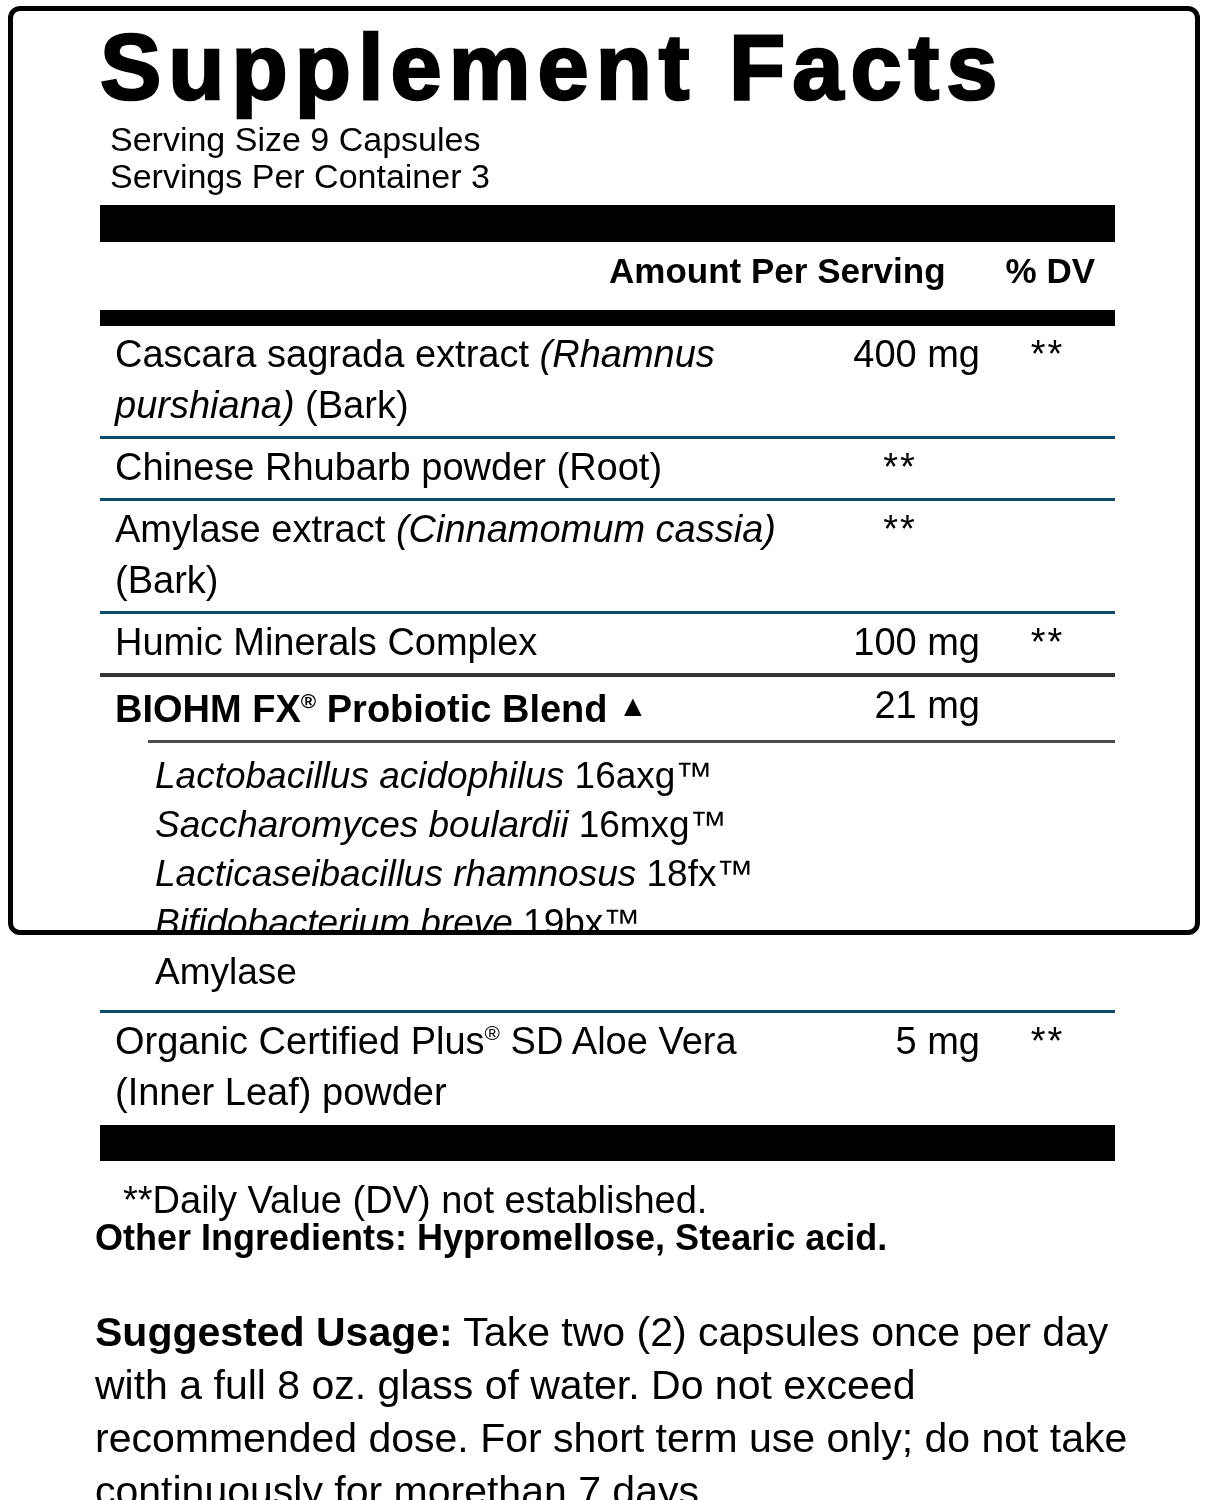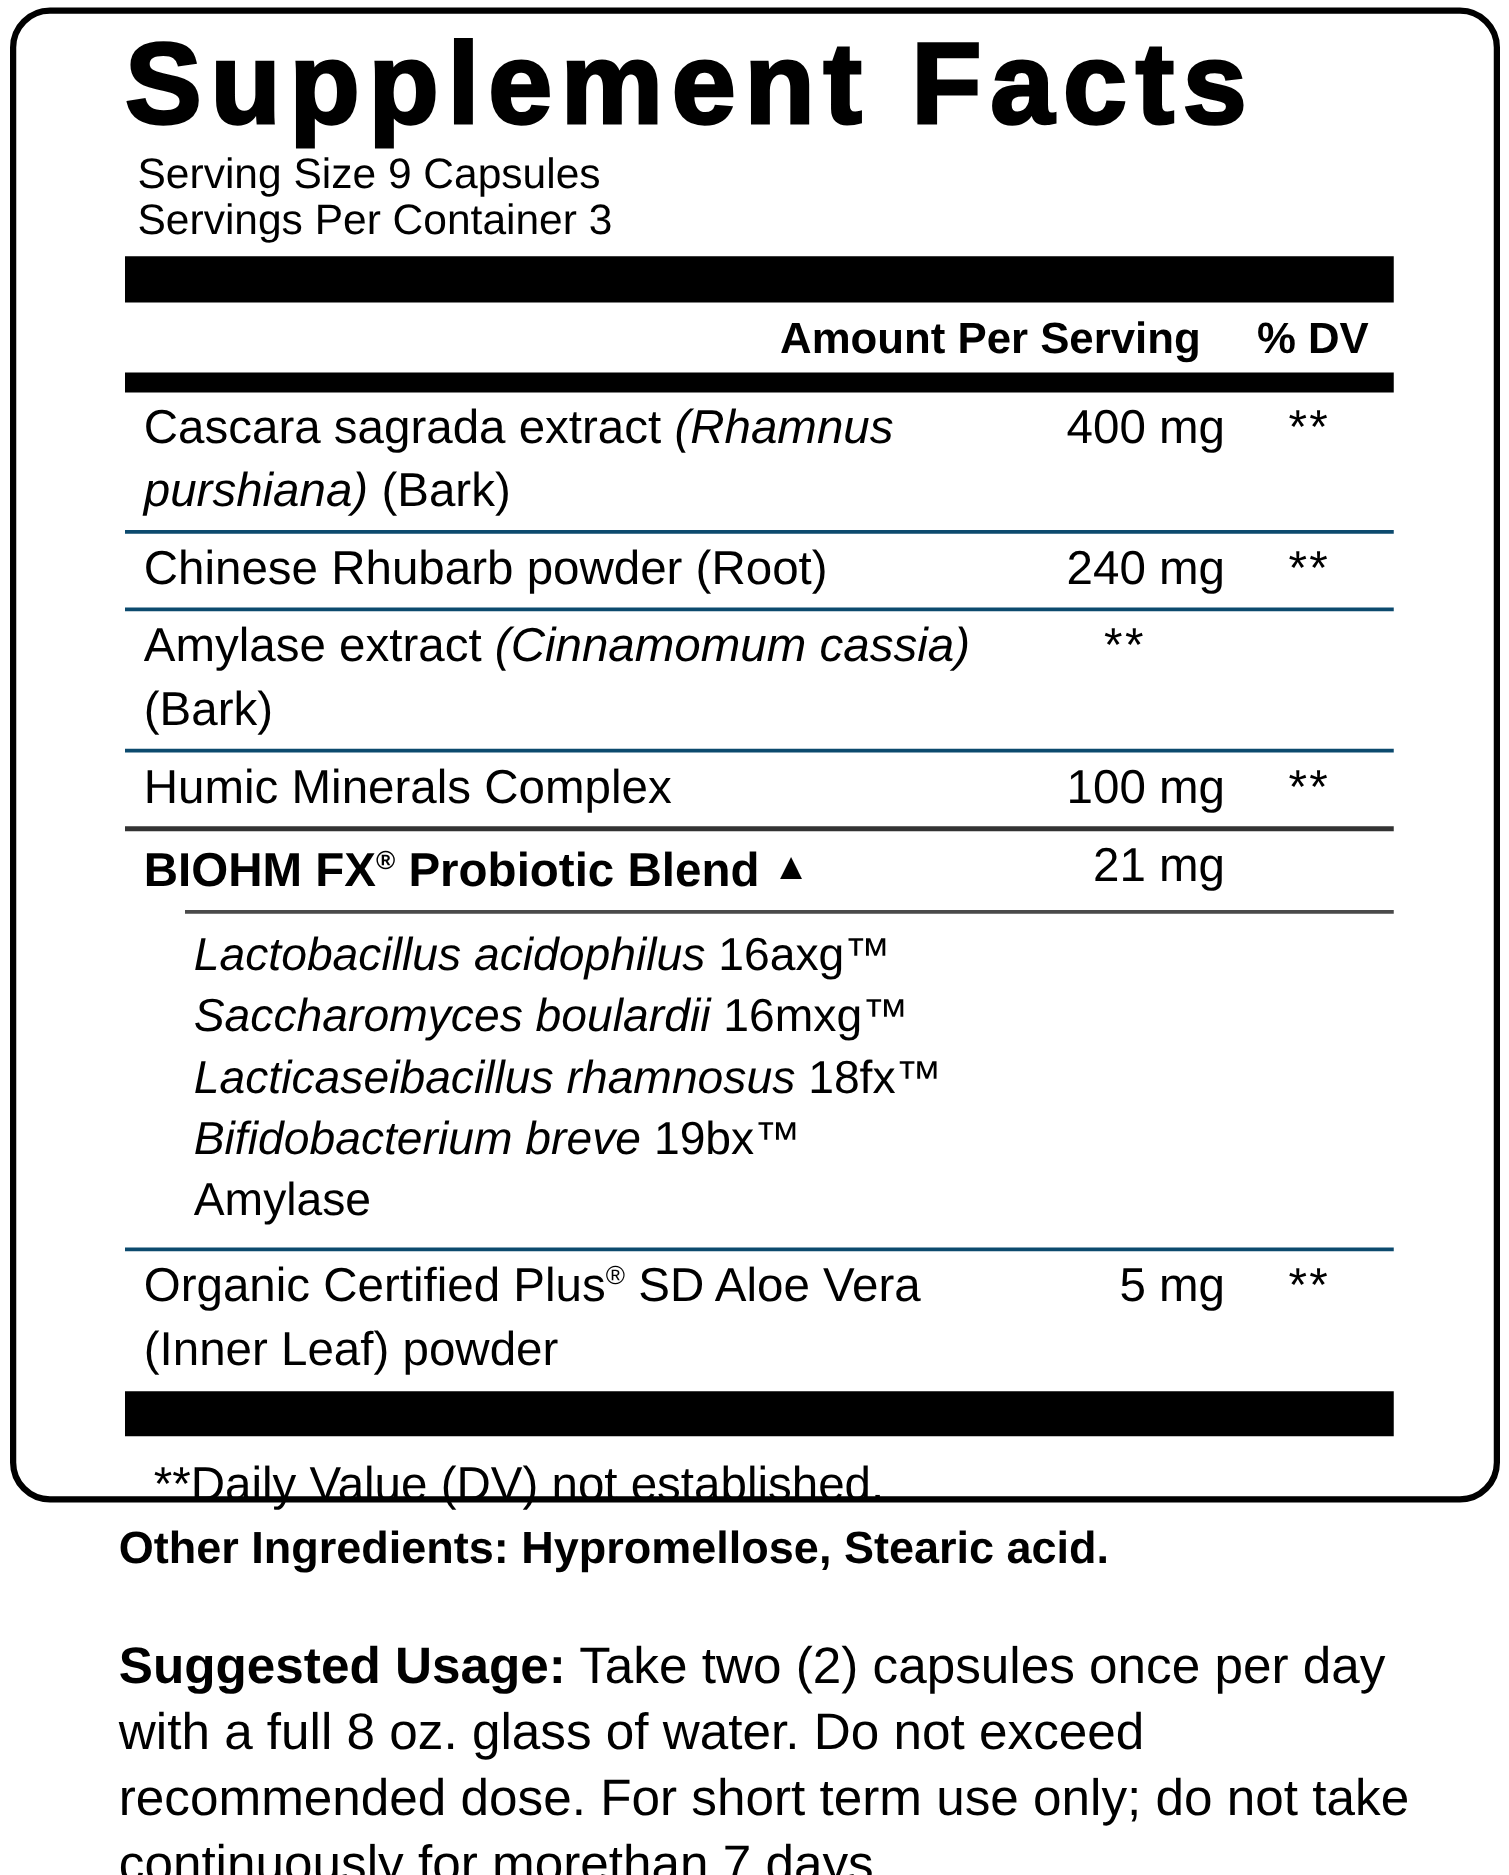--- a/index.html
+++ b/index.html
@@ -3,40 +3,40 @@
 <meta charset="utf-8">
 <style>
   html,body { margin:0; padding:0; background:#ffffff; }
   .page {
     position:relative; width:1207px; height:1500px; background:#fff;
     font-family:"Liberation Sans", sans-serif; color:#000; overflow:hidden;
   }
 
   
   .facts-box {
-    position:absolute; left:8px; top:6px; width:1192px; height:1196px;
-    box-sizing:border-box; border:5px solid #000; border-radius:32px;
+    position:absolute; left:8px; top:6px; width:1192px; height:929px;
+    box-sizing:border-box; border:5px solid #000; border-radius:12px;
     background:#fff;
   }
   .facts-inner { padding:10px 80px 0 87px; }
 
   .title {
     font-size:92px; font-weight:900; letter-spacing:7px; line-height:1.0;
     white-space:nowrap; -webkit-text-stroke:2.5px #000;
   }
   .serving-info { margin-top:8px; padding-left:10px; font-size:34px; line-height:37px; }
 
   .bar { background:#000; }
   .bar-thick1 { height:37px; margin-top:10px; }
   .bar-thin   { height:16px; }
   .bar-thick2 { height:36px; margin-top:2px; }
 
   .header-row {
-    display:flex; justify-content:flex-end; align-items:center; gap:45px;
-    font-weight:bold; font-size:35px; padding:9px 20px 7px 0;
+    display:flex; justify-content:flex-end; align-items:center; gap:60px;
+    font-weight:bold; font-size:35px; padding:9px 20px 19px 0;
   }
 
   .row {
     display:grid; grid-template-columns:1fr 160px 135px;
     border-top:3px solid #0c4a6e;
     padding:3px 0 5px; font-size:38px; line-height:51px;
   }
   .row.first { border-top:none; }
   .row.bold-row { border-top-width:4px; border-top-color:#333; }
   .row.bold-row .name { font-weight:bold; }
@@ -85,21 +85,20 @@
       <div class="bar bar-thin"></div>
 
       <div class="row first">
         <div class="name"><span>Cascara sagrada extract </span><span class="italic">(Rhamnus purshiana)</span><span> (Bark)</span></div>
         <div class="amt">400 mg</div>
         <div class="dv">**</div>
       </div>
 
       <div class="row">
         <div class="name"><span>Chinese Rhubarb powder (Root)</span></div>
-        <div class="amt">240 mg</div>
         <div class="dv">**</div>
       </div>
 
       <div class="row">
         <div class="name"><span>Amylase extract </span><span class="italic">(Cinnamomum cassia)</span><span> (Bark)</span></div>
         <div class="dv">**</div>
       </div>
 
       <div class="row">
         <div class="name"><span>Humic Minerals Complex</span></div>

